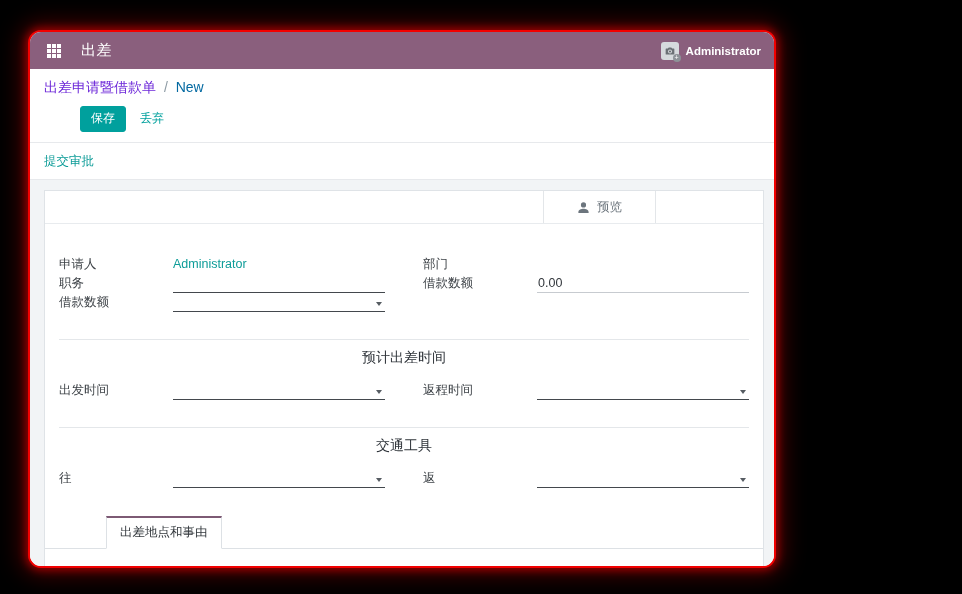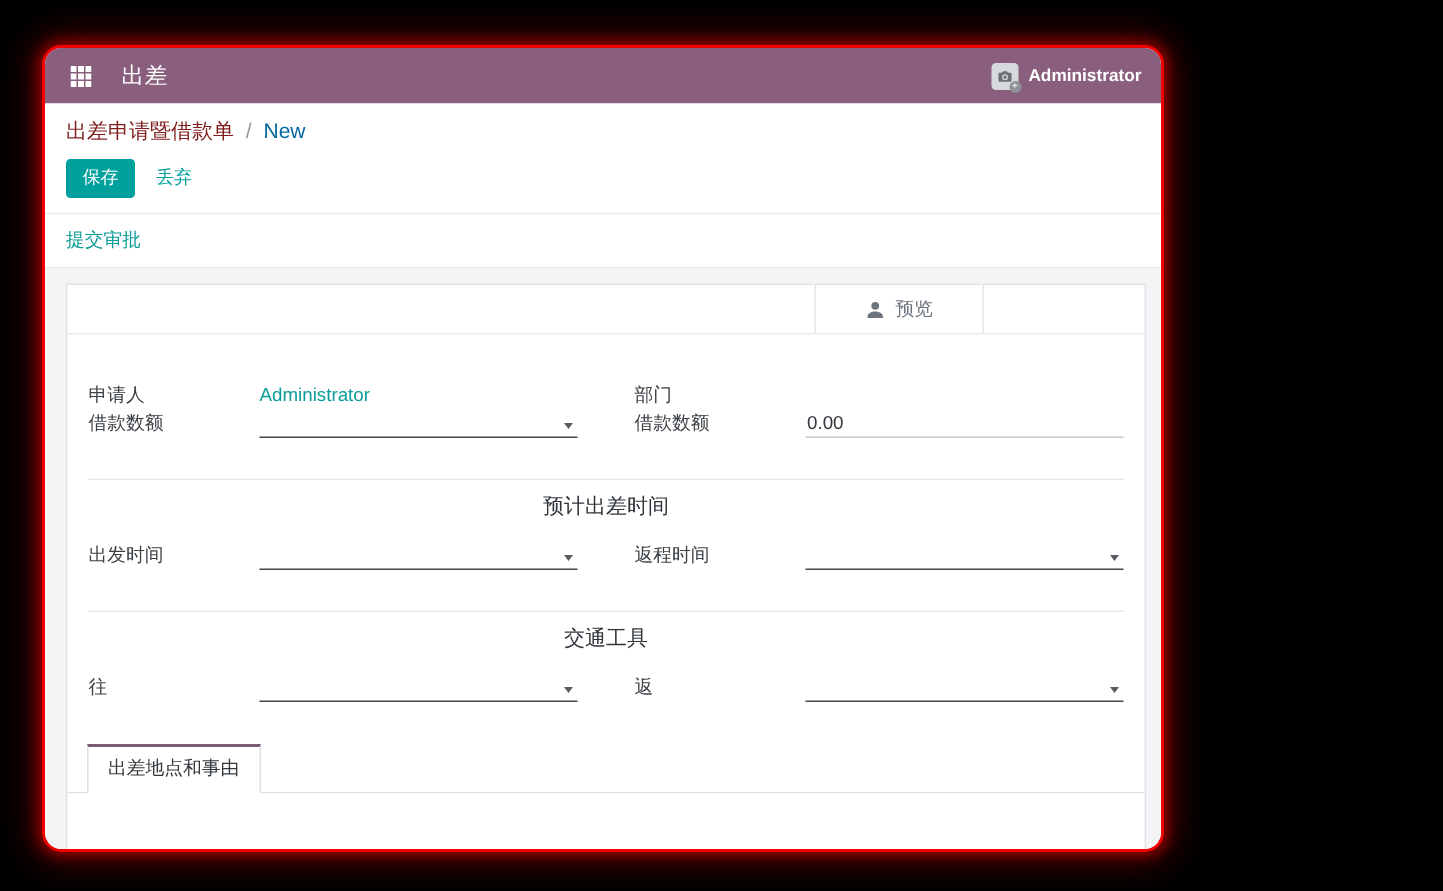--- a/index.html
+++ b/index.html
@@ -19,28 +19,28 @@
   .topbar .spacer { flex:1; }
   .user-menu { display:flex; align-items:center; gap:7px; cursor:pointer; }
   .avatar { width:18px; height:18px; border-radius:3px; background:#d6dadd;
             display:flex; align-items:center; justify-content:center; position:relative; }
   .avatar .plus { position:absolute; right:-2px; bottom:-2px; width:8px; height:8px; border-radius:50%;
                   background:#8d9298; color:#fff; font-size:7px; line-height:8px; text-align:center; }
   .username { color:#fff; font-size:11.5px; font-weight:700; }
 
   
   .breadcrumb-row { padding:10px 14px 2px; font-size:14px; background:#fff; }
-  .bc-parent { color:#7f1d1d; cursor:pointer; }
+  .bc-parent { color:#6d28d9; cursor:pointer; }
   .bc-sep { color:#8d9aa4; margin:0 4px; }
   .bc-current { color:#0369a1; }
   .btn-row { padding:7px 14px 10px; display:flex; align-items:center; gap:4px;
              border-bottom:1px solid #e7e9ec; background:#fff; }
   .btn-save { background:#00a09d; color:#fff; border:1px solid #00a09d; font-size:12px;
               padding:3px 10px 4px; border-radius:3px; cursor:pointer;
-              font-family:inherit; }
+              font-family:inherit;margin-left:36px; }
   .btn-discard { background:none; border:none; color:#00a09d; font-size:12px;
                  padding:3px 10px 4px; cursor:pointer; font-family:inherit; }
   .status-row { padding:8px 14px 9px; border-bottom:1px solid #e7e9ec; background:#fff; }
   .link-submit { color:#0d9c98; font-size:12.5px; cursor:pointer;margin-top:37px; }
 
   
   .content { flex:1; background:#f2f4f6; padding:10px 10px 0 14px; overflow:hidden; }
   .card { background:#fff; border:1px solid #dfe3e7; border-bottom:none; height:100%;
           display:flex; flex-direction:column; }
 
@@ -68,21 +68,21 @@
   .sep { border:0; border-top:1px solid #e4e7ea; margin-top:26px; }
   .section-title { font-size:14px; font-weight:500; color:#2f343a; margin-top:9px;text-align:center; }
   .mt-fields { margin-top:15px; }
   .mt-top { margin-top:16px; }
 
   
   .notebook { margin:27px -14px 0; }
   .tabs { display:flex; border-bottom:1px solid #dde1e5; padding-left:13px; }
   .tab-active { border:1px solid #dde1e5; border-bottom:1px solid #fff; border-top:2px solid #7d5a74;
                 margin-bottom:-1px; padding:6px 13px 7px; font-size:12.5px; color:#33383d;
-                background:#fff; cursor:pointer; }
+                background:#fff; cursor:pointer;margin-left:48px; }
   .tab-content { height:60px; background:#fff; }
 </style>
 </head>
 <body>
 
 <div class="window">
 
   <div class="topbar">
     <div class="apps-btn">
       <svg width="14" height="14" viewBox="0 0 14 14">
@@ -147,20 +147,26 @@
 
         <div class="field-grid mt-top">
           <div>
             <div class="frow">
               <div class="flabel">申请人</div>
               <div class="fctrl">
                   <div class="val-link">Administrator</div>
                 </div>
             </div>
             <div class="frow">
+              <div class="flabel">职务</div>
+              <div class="fctrl">
+                  <div class="input-line"></div>
+                </div>
+            </div>
+            <div class="frow">
               <div class="flabel">借款数额</div>
               <div class="fctrl">
                 <div class="input-line"></div>
                 <div class="caret"></div>
               </div>
             </div>
           </div>
           <div>
             <div class="frow">
               <div class="flabel">部门</div>

